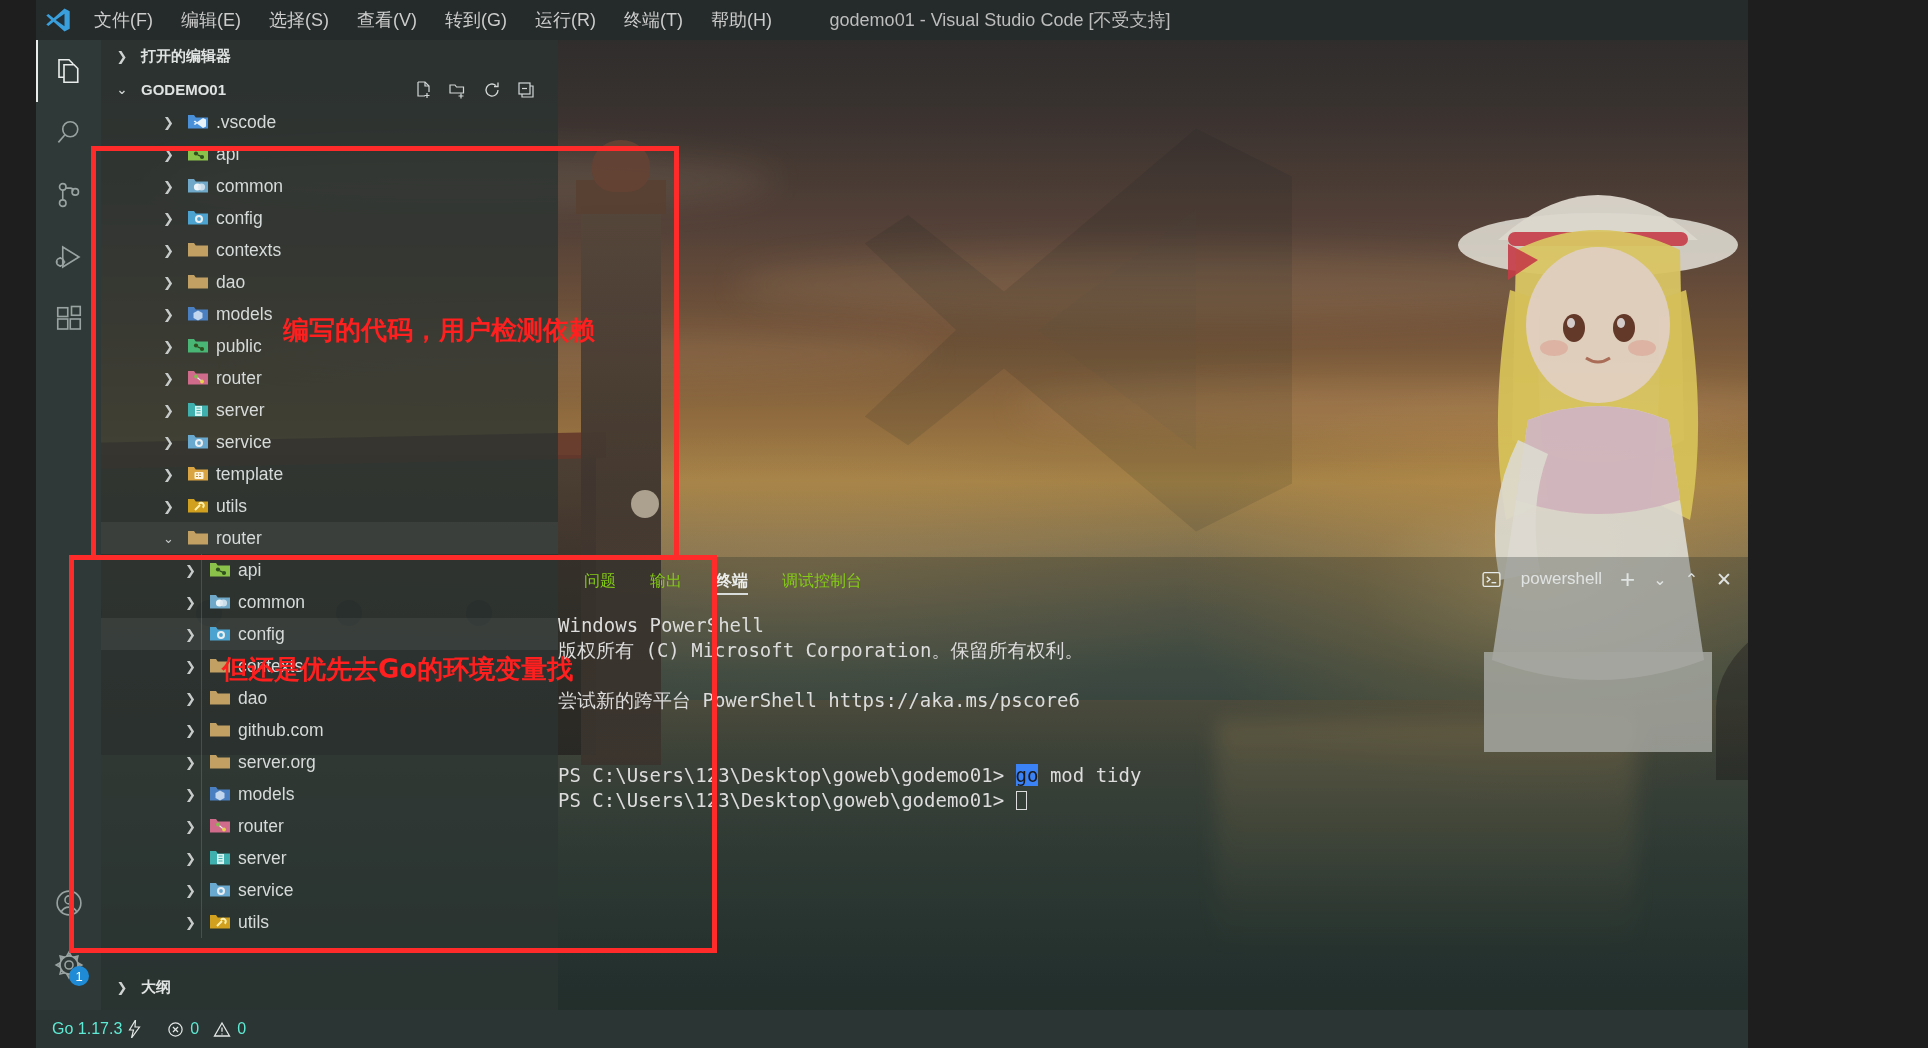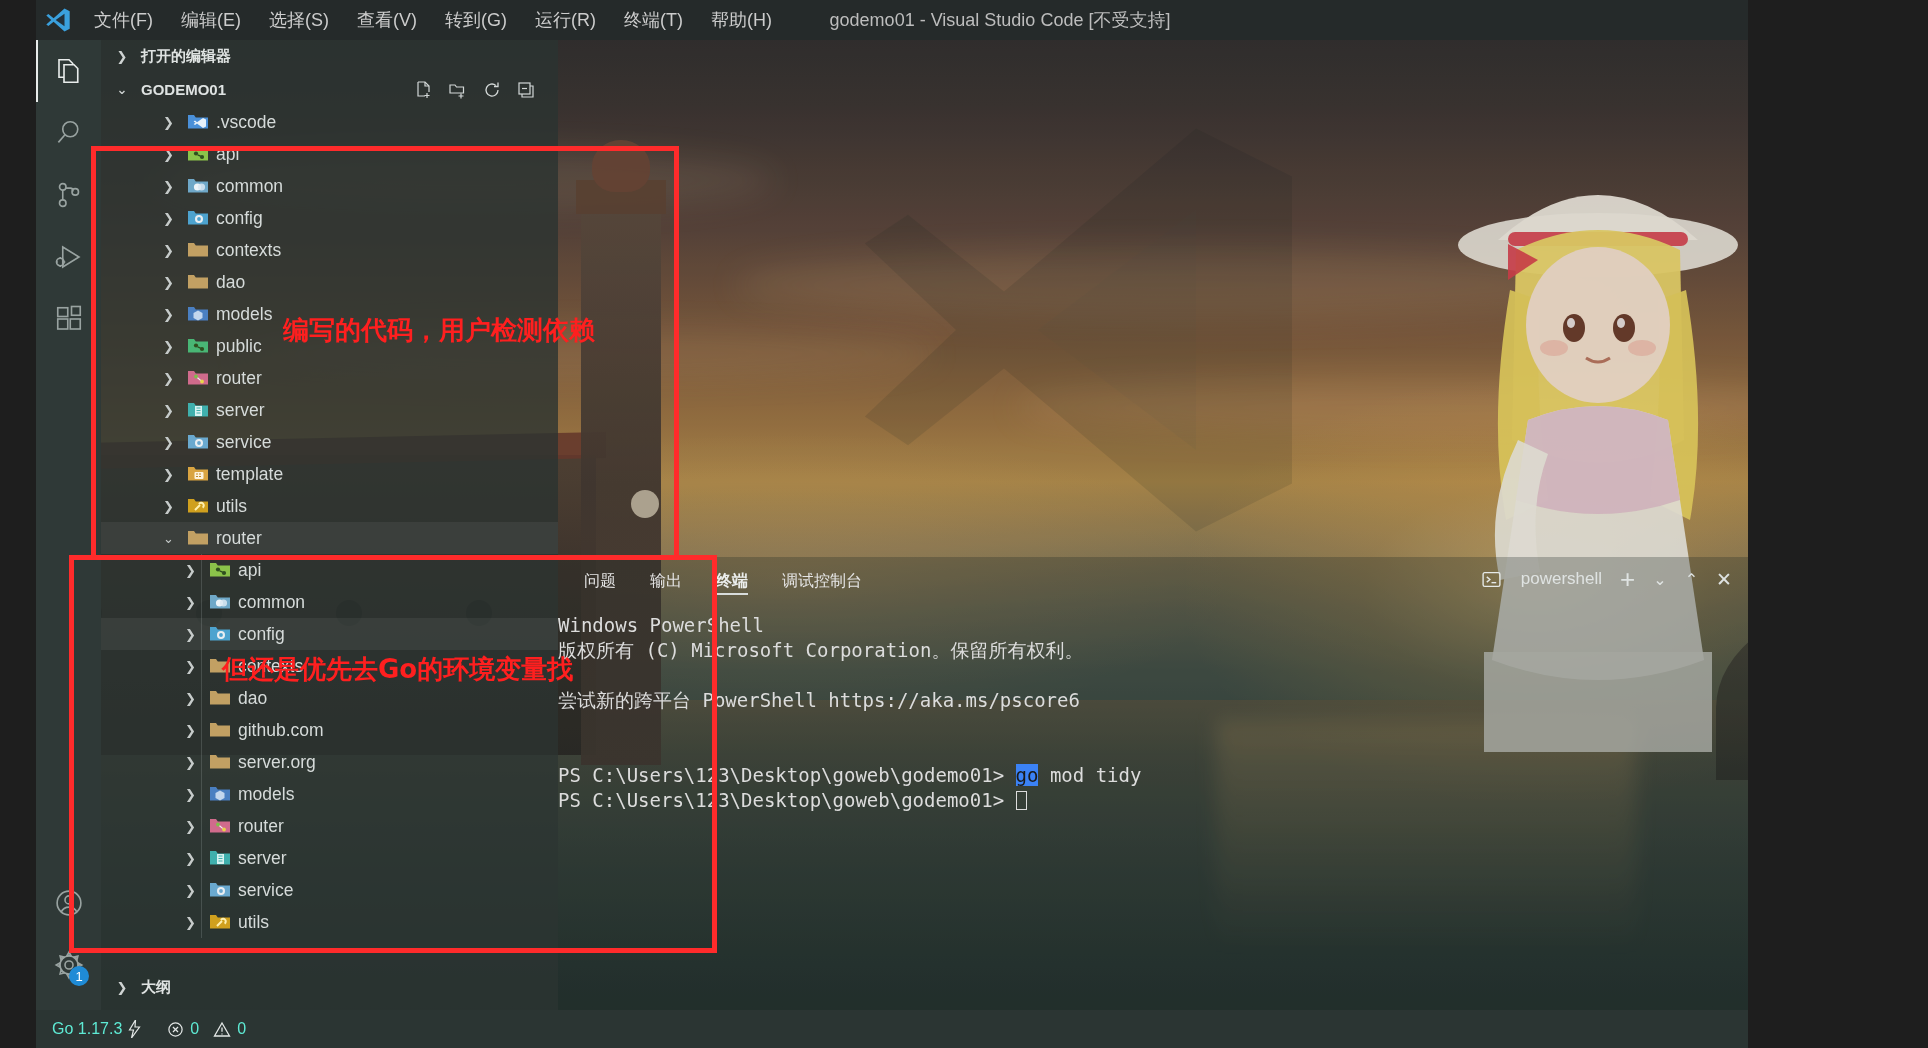--- a/index.html
+++ b/index.html
@@ -196,21 +196,21 @@
 
   
   .panel {
     position:absolute; left:522px; top:557px; right:0; bottom:38px;
     background:rgba(30,38,37,0.28); z-index:15;
   }
   .panel-tabs {
     height:44px; display:flex; align-items:center; gap:34px; padding-left:26px;
     position:relative;
   }
-  .ptab { font-size:16px; color:#e5e5e5; position:relative; height:44px; line-height:48px; }
+  .ptab { font-size:16px; color:#84cc16; position:relative; height:44px; line-height:48px; }
   .ptab.active { color:#eceeed; font-weight:bold; }
   .ptab.active::after {
     content:''; position:absolute; left:0; right:0; bottom:6px; height:2px; background:#d8dcdb;
   }
   .panel-actions {
     position:absolute; right:16px; top:0; height:44px; display:flex; align-items:center; gap:18px;
     color:#dfe3e2; font-size:17px;
   }
   .term-body {
     padding:12px 0 0 546px; margin-left:-546px; padding-left:546px;

